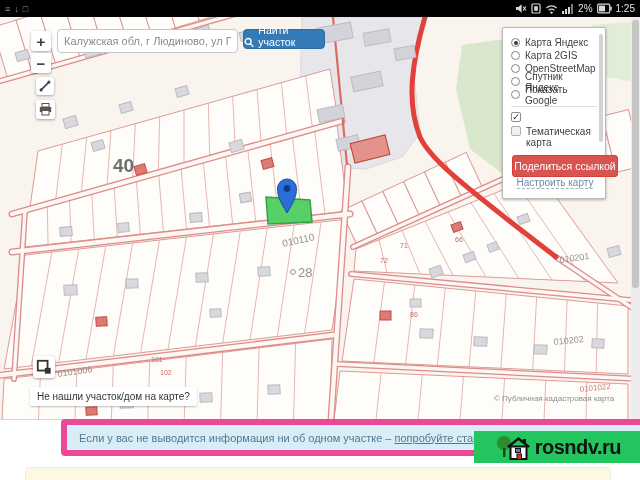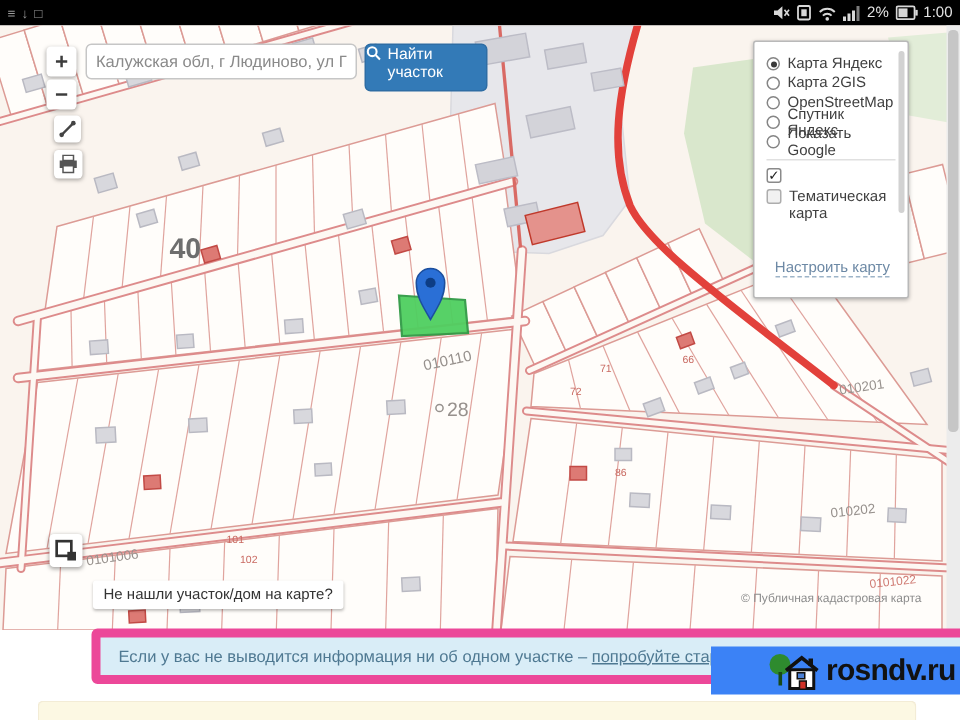--- a/index.html
+++ b/index.html
@@ -21,61 +21,61 @@
     display:flex;align-items:center;justify-content:center;cursor:pointer;}
   #zoom-in{left:31px;top:14px;width:20px;height:20px;font-size:15px;font-weight:bold;color:#3c3c3c}
   #zoom-out{left:31px;top:36px;width:20px;height:20px;font-size:15px;font-weight:bold;color:#3c3c3c}
   #measure-btn{left:36px;top:60px;width:18px;height:18px}
   #print-btn{left:36px;top:83px;width:19px;height:19px}
   #fullscreen-btn{left:33px;top:339px;width:22px;height:22px}
 
   #search-input{position:absolute;left:57px;top:12px;width:181px;height:24px;box-sizing:border-box;
     border:1px solid #c6c6c6;border-radius:4px;padding:0 6px;font-size:11px;color:#8a8a8a;
     font-family:"Liberation Sans",sans-serif;background:#fff;}
-  #find-btn{position:absolute;left:243px;top:12px;width:82px;height:32px;background:#337ab7;
+  #find-btn{position:absolute;left:243px;top:12px;width:82px;height:20px;background:#337ab7;
     border:1px solid #2e6da4;border-radius:4px;color:#fff;font-size:10.5px;display:flex;
-    align-items:flex-start;justify-content:center;gap:4px;cursor:pointer;box-sizing:border-box;}
+    align-items:flex-end;justify-content:center;gap:4px;cursor:pointer;box-sizing:border-box;}
 
   #notfound-bar{position:absolute;left:30px;top:370px;height:19px;padding:0 7px;background:#fff;
     border-radius:2px;box-shadow:0 1px 2px rgba(0,0,0,.25);font-size:10px;color:#333;
-    display:flex;align-items:center;cursor:pointer;margin-left:32px;}
+    display:flex;align-items:center;cursor:pointer;}
 
   
   #panel{position:absolute;left:502px;top:10px;width:104px;height:172px;background:#fff;
     border:1px solid #b9b9b9;border-radius:2px;box-shadow:0 1px 3px rgba(0,0,0,.3);
     padding:8px 6px 0 8px;box-sizing:border-box;}
   #panel-scroll{position:absolute;right:2px;top:6px;width:4px;height:108px;background:#d2d2d2;border-radius:2px;}
   .radio-row{display:flex;align-items:center;height:13px;font-size:10px;color:#3f3f3f;cursor:pointer;}
   .radio{width:9px;height:9px;border:1px solid #858585;border-radius:50%;margin-right:5px;
     position:relative;background:#fff;flex:0 0 auto;box-sizing:border-box;}
   .radio.sel::after{content:"";position:absolute;left:1.5px;top:1.5px;width:4px;height:4px;
     background:#3a3a3a;border-radius:50%;}
   .panel-divider{border-top:1px solid #e0e0e0;margin:5px 2px 5px 0;}
   .check-row{display:flex;font-size:10px;color:#3f3f3f;line-height:11px;margin-bottom:4px;cursor:pointer;}
   .checkbox{width:10px;height:10px;border:1px solid #8a8a8a;border-radius:2px;margin-right:5px;
     flex:0 0 auto;background:#fff;font-size:9px;line-height:9px;text-align:center;color:#222;box-sizing:border-box;}
   .checkbox.off{background:#f1f1f1;border-color:#adadad;}
   #share-btn{margin:7px 0 0 1px;width:104px;height:20px;background:#d9534f;border:1px solid #d43f3a;
     border-radius:3px;color:#fff;font-size:10.5px;display:flex;align-items:center;justify-content:center;cursor:pointer;}
-  #configure-link{display:block;text-align:center;margin-top:25px;font-size:10px;color:#6d89a5;cursor:pointer;}
+  #configure-link{display:block;text-align:center;margin-top:0;font-size:10px;color:#6d89a5;cursor:pointer;}
   #configure-link span{border-bottom:1px dashed #9db4c8;}
 
   
   #scrollbar{position:absolute;right:0;top:17px;width:9px;height:404px;background:#ececec;}
   #scroll-thumb{position:absolute;right:1px;top:3px;width:7px;height:268px;background:#c6c6c6;border-radius:3px;}
 
   
   #info-alert{position:absolute;left:25px;top:419px;width:586px;height:37px;background:#d9edf7;
     border:6px solid #ec4899;border-radius:4px;font-size:11px;color:#4f7992;display:flex;
     align-items:center;padding:0 12px;box-sizing:border-box;white-space:nowrap;margin-left:36px;}
   #info-alert a{color:#4f7992;text-decoration:underline;cursor:pointer;margin-left:3px;}
   #warn-strip{position:absolute;left:25px;top:467px;width:586px;height:13px;background:#fcf8e3;
     border:1px solid #f3ecd6;border-bottom:none;border-radius:4px 4px 0 0;box-sizing:border-box;}
-  #logo-box{position:absolute;left:474px;top:431px;width:166px;height:32px;background:#3b82f6;
-    display:flex;align-items:center;justify-content:flex-end;padding-right:3px;box-sizing:border-box;}
+  #logo-box{position:absolute;left:474px;top:431px;width:166px;height:32px;background:#22c55e;
+    display:flex;align-items:center;justify-content:flex-end;padding-right:19px;box-sizing:border-box;}
   #logo-text{font-size:20px;font-weight:bold;color:#121212;letter-spacing:-.5px;margin-left:3px;}
 </style>
 </head>
 <body>
 
 <div id="status-bar">
   <div class="sb-left">
     <span>≡</span>
     <span>↓</span>
     <span>□</span>
@@ -99,21 +99,21 @@
       <rect x="3" y="6" width="2" height="5" fill="#d8d8d8"></rect>
       <rect x="6" y="4" width="2" height="7" fill="#d8d8d8"></rect>
       <rect x="9" y="1" width="2" height="10" fill="#7c7c7c"></rect>
     </svg>
     <span>2%</span>
     <svg width="15" height="11" viewBox="0 0 15 11">
       <rect x="0.7" y="1.2" width="12" height="8.6" rx="1" fill="none" stroke="#d8d8d8" stroke-width="1.2"></rect>
       <rect x="2" y="2.6" width="6" height="5.8" fill="#d8d8d8"></rect>
       <rect x="13.2" y="3.6" width="1.6" height="3.8" fill="#d8d8d8"></rect>
     </svg>
-    <span>1:00</span>
+    <span>1:25</span>
   </div>
 </div>
 
 <div id="map">
   <svg class="basemap" width="640" height="403" viewBox="0 0 640 403">
     <rect x="0" y="0" width="640" height="403" fill="#faf4ee"></rect>
     <polygon points="462,28 548,16 586,58 580,128 522,172 470,132 456,72" fill="#d9e7cc"></polygon>
     <polygon points="592,8 640,4 640,66 606,60" fill="#e2edd8"></polygon>
     <polygon points="302,0 424,0 414,58 420,116 402,140 366,152 310,150 300,78" fill="#e7e7eb" stroke="#d9d9de"></polygon>
     <g id="g-blocks">
@@ -373,20 +373,21 @@
     <div class="panel-divider"></div>
     <div id="check-list">
         <div class="check-row">
           <span class="checkbox">✓</span>
         </div>
         <div class="check-row">
           <span class="checkbox off"></span>
           <span style="width: 96px;">Тематическая карта</span>
         </div>
       </div>
+    <div id="share-btn">Поделиться ссылкой</div>
     <a id="configure-link">
       <span>Настроить карту</span>
     </a>
     <div id="panel-scroll"></div>
   </div>
 </div>
 
 <div id="scrollbar">
   <div id="scroll-thumb"></div>
 </div>

